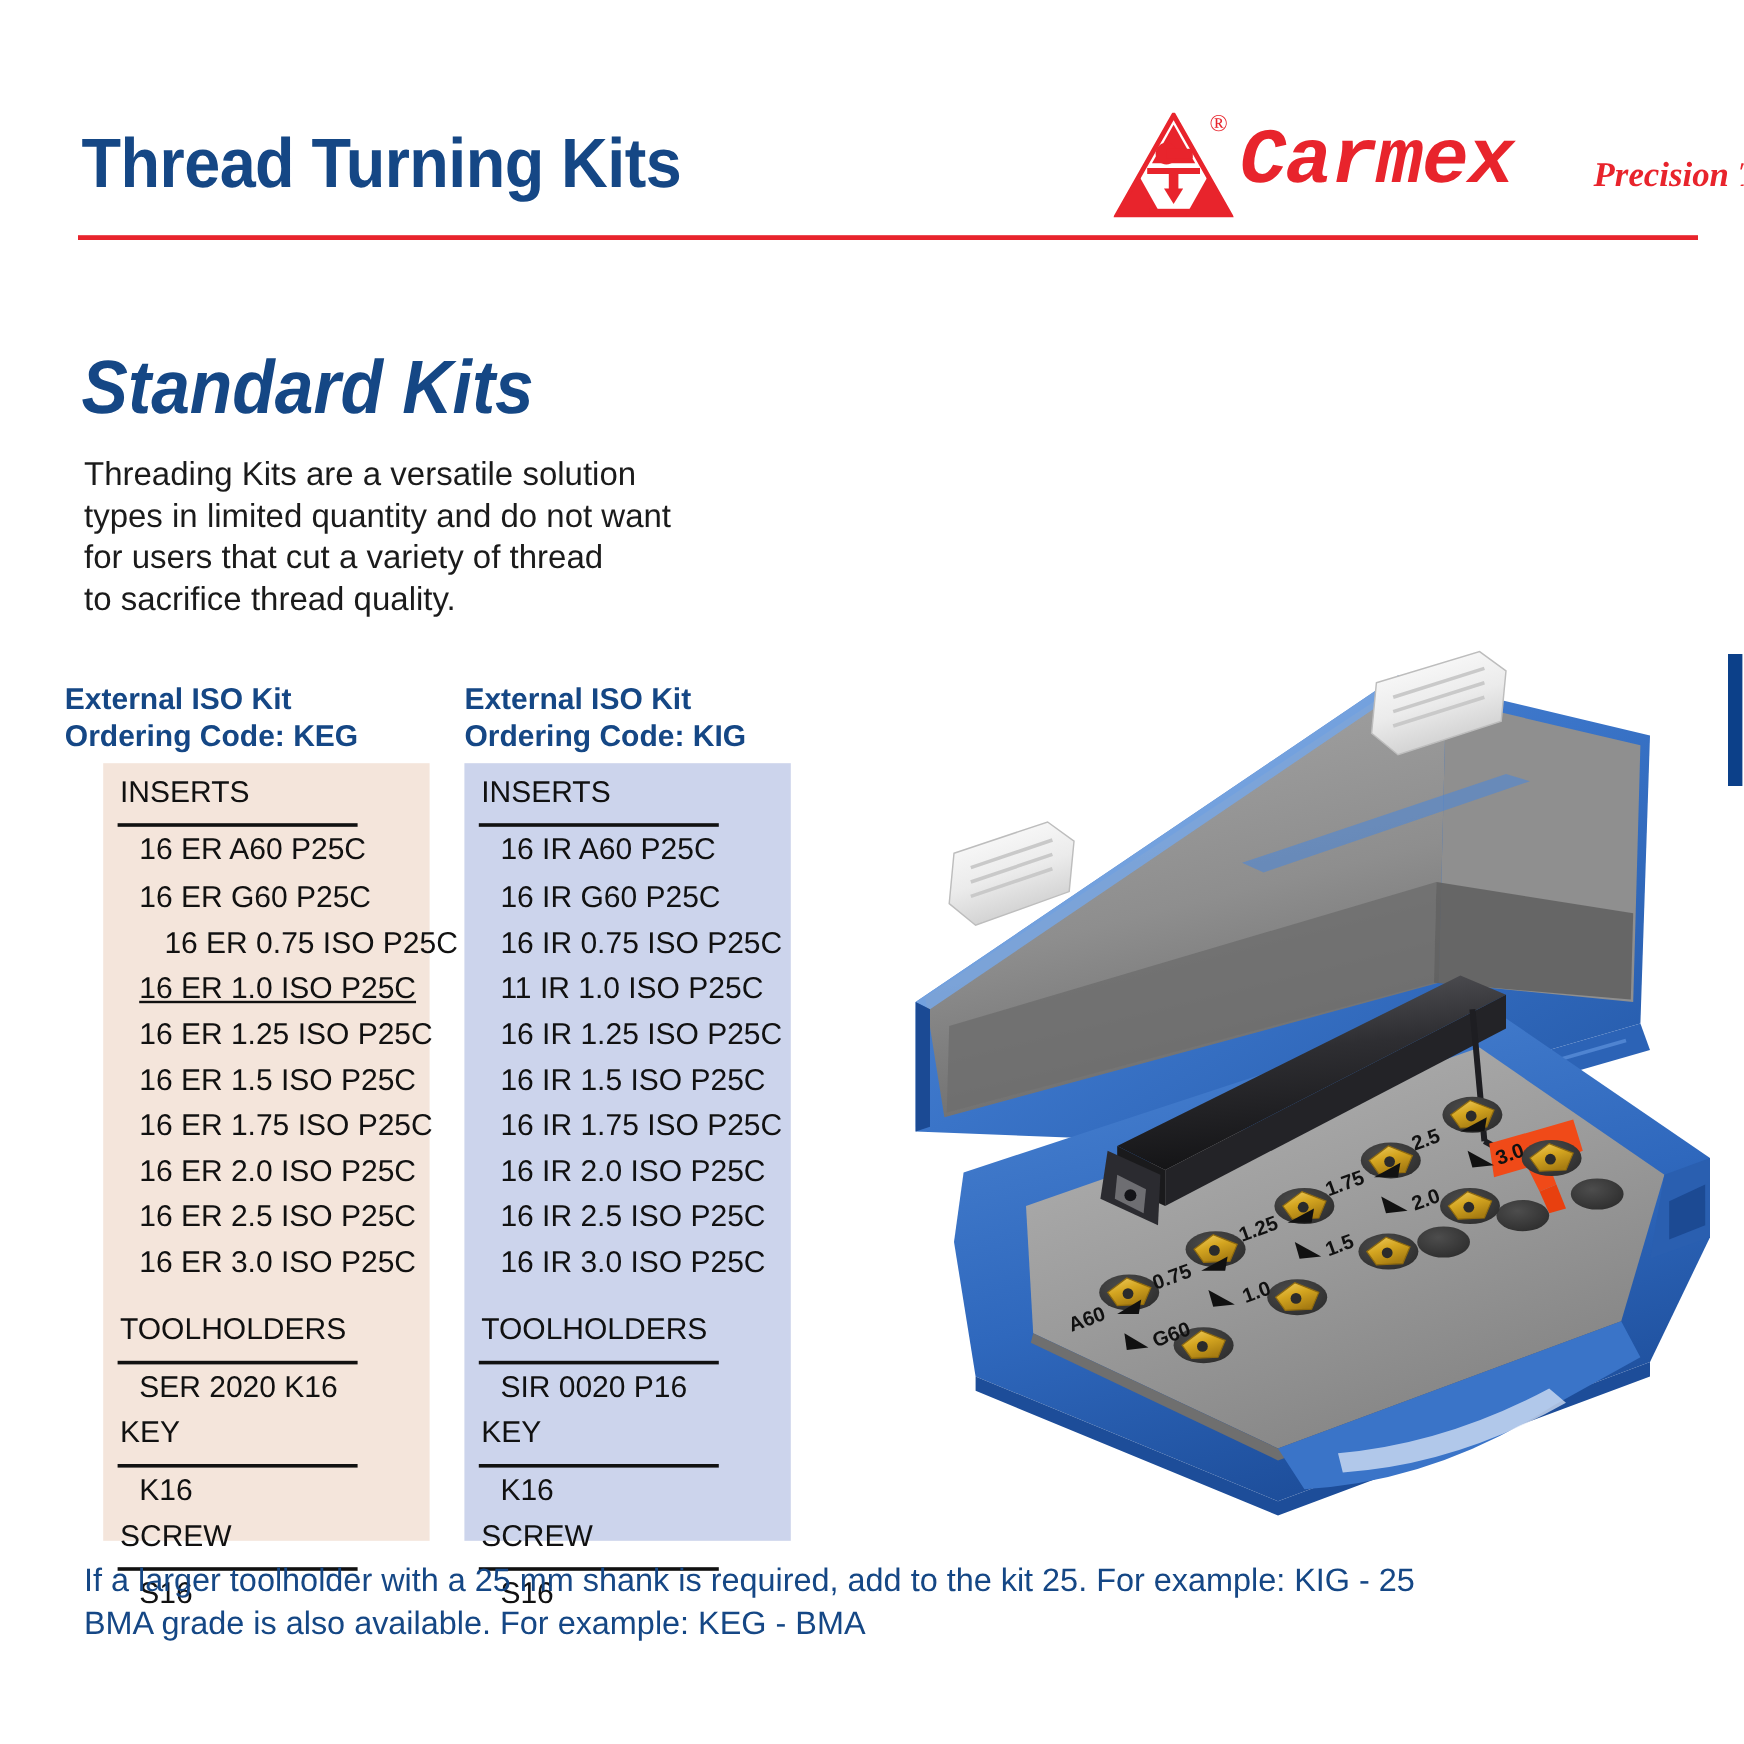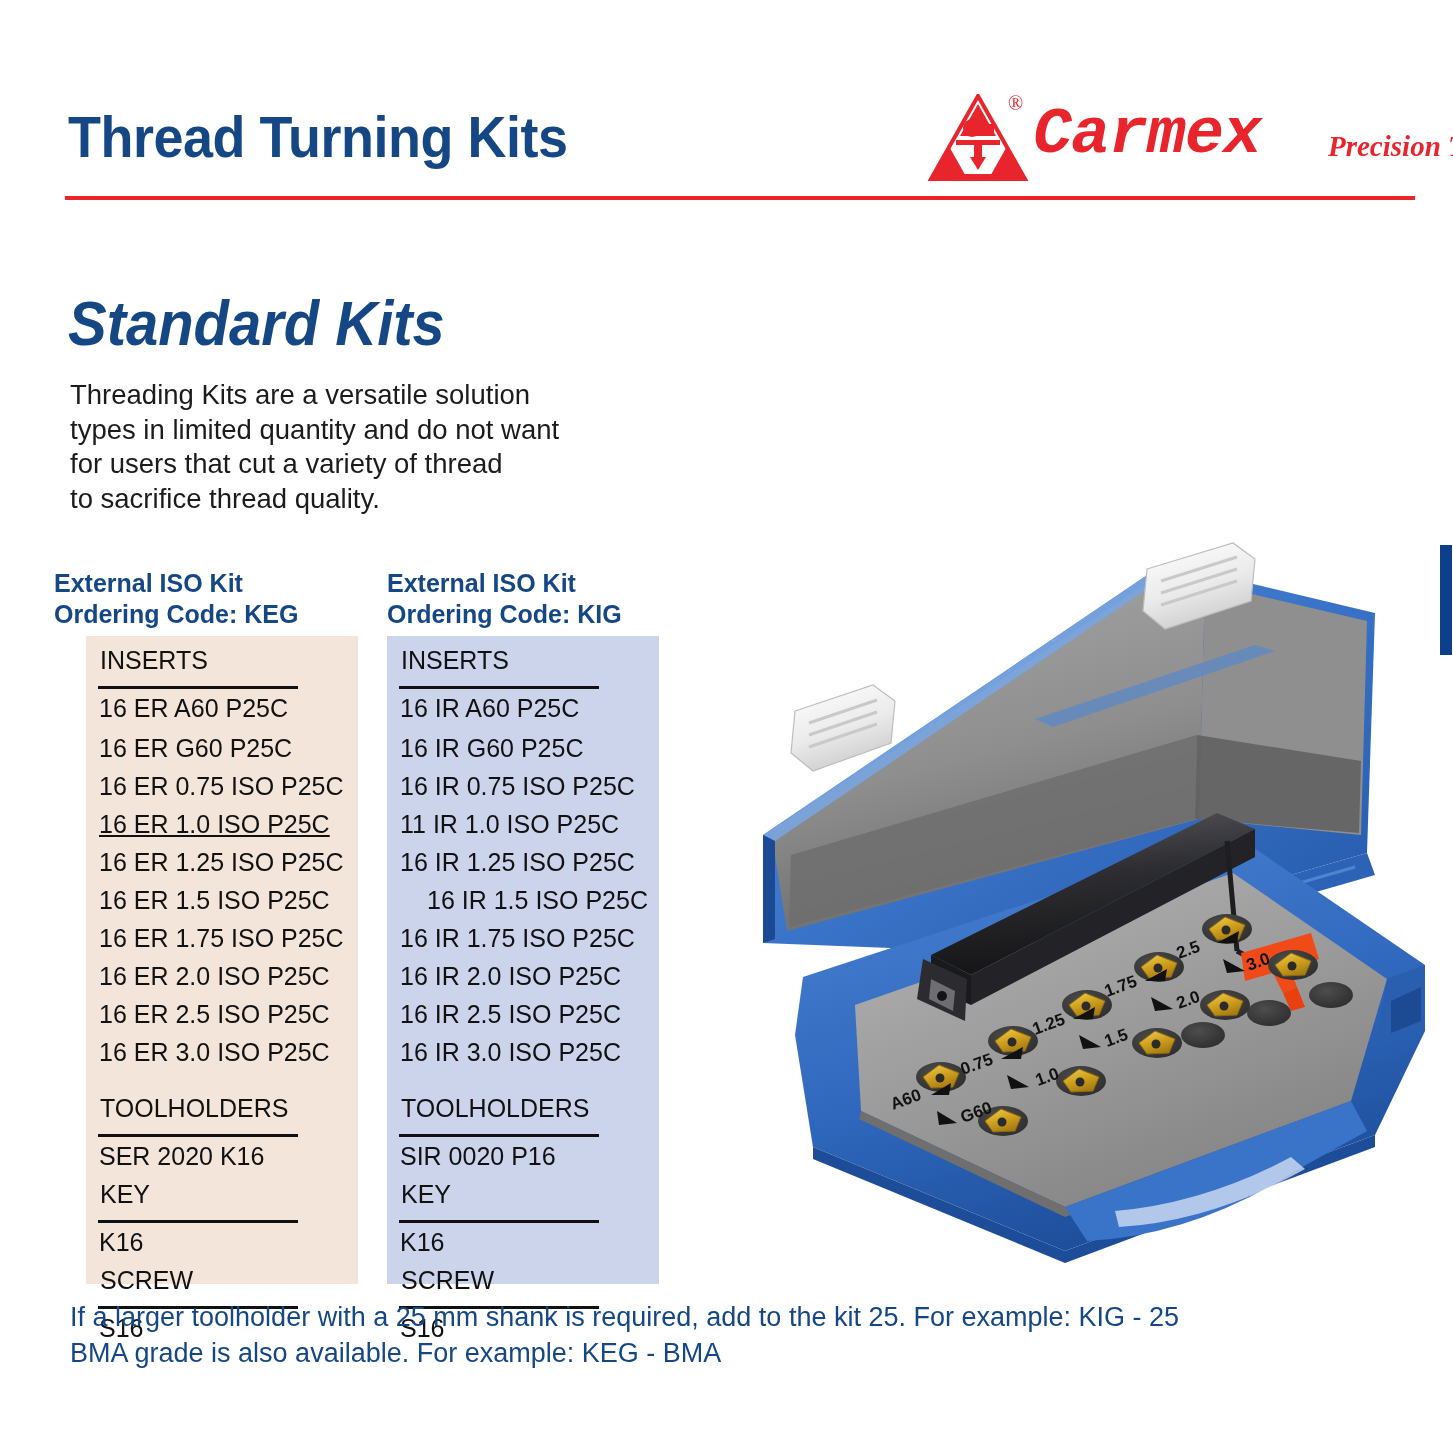--- a/index.html
+++ b/index.html
@@ -76,21 +76,21 @@
   .panel-inner{position:relative;width:100%;height:100%;}
 
   .grp-title{
     position:absolute;left:14px;
     font-size:25px;color:#111;white-space:nowrap;
   }
   .rule{
     position:absolute;left:12px;width:200px;height:3px;background:#111;
   }
   .row{
-    position:absolute;left:13px;
+    position:absolute;left:30px;
     font-size:25px;color:#111;white-space:nowrap;
   }
 
   
   #footnote{
     position:absolute;left:70px;top:1300px;width:1200px;
     font-size:27px;line-height:1.33;color:#154785;
   }
   #footnote div{white-space:nowrap;}
 
@@ -154,21 +154,21 @@
   <div>External ISO Kit</div>
   <div>Ordering Code: KIG</div>
 </div>
 
 <div class="panel" id="panel-external">
   <div class="panel-inner">
     <div class="grp-title" style="top:10px;">INSERTS</div>
     <div class="rule" style="top:50px;"></div>
     <div class="row" style="top:58px;">16 ER A60  P25C</div>
     <div class="row" style="top:98px;">16 ER G60 P25C</div>
-    <div class="row" style="top:136px;">16 ER 0.75 ISO P25C</div>
+    <div class="row" style="top:136px;margin-left:21px;">16 ER 0.75 ISO P25C</div>
     <div class="row" style="top:174px;text-decoration:underline;">16 ER 1.0   ISO P25C</div>
     <div class="row" style="top:212px;">16 ER 1.25 ISO P25C</div>
     <div class="row" style="top:250px;">16 ER 1.5   ISO P25C</div>
     <div class="row" style="top:288px;">16 ER 1.75 ISO P25C</div>
     <div class="row" style="top:326px;">16 ER 2.0   ISO P25C</div>
     <div class="row" style="top:364px;">16 ER 2.5   ISO P25C</div>
     <div class="row" style="top:402px;">16 ER 3.0   ISO P25C</div>
 
     <div class="grp-title" style="top:458px;">TOOLHOLDERS</div>
     <div class="rule" style="top:498px;"></div>
@@ -186,21 +186,21 @@
 
 <div class="panel" id="panel-internal">
   <div class="panel-inner">
     <div class="grp-title" style="top:10px;">INSERTS</div>
     <div class="rule" style="top:50px;"></div>
     <div class="row" style="top:58px;">16 IR A60  P25C</div>
     <div class="row" style="top:98px;">16 IR G60 P25C</div>
     <div class="row" style="top:136px;">16 IR 0.75 ISO P25C</div>
     <div class="row" style="top:174px;">11 IR 1.0   ISO P25C</div>
     <div class="row" style="top:212px;">16 IR 1.25 ISO P25C</div>
-    <div class="row" style="top:250px;margin-left:27px;">16 IR 1.5   ISO P25C</div>
+    <div class="row" style="top:250px;">16 IR 1.5   ISO P25C</div>
     <div class="row" style="top:288px;">16 IR 1.75 ISO P25C</div>
     <div class="row" style="top:326px;">16 IR 2.0   ISO P25C</div>
     <div class="row" style="top:364px;">16 IR 2.5   ISO P25C</div>
     <div class="row" style="top:402px;">16 IR 3.0   ISO P25C</div>
 
     <div class="grp-title" style="top:458px;">TOOLHOLDERS</div>
     <div class="rule" style="top:498px;"></div>
     <div class="row" style="top:506px;">SIR 0020 P16</div>
 
     <div class="grp-title" style="top:544px;">KEY</div>

